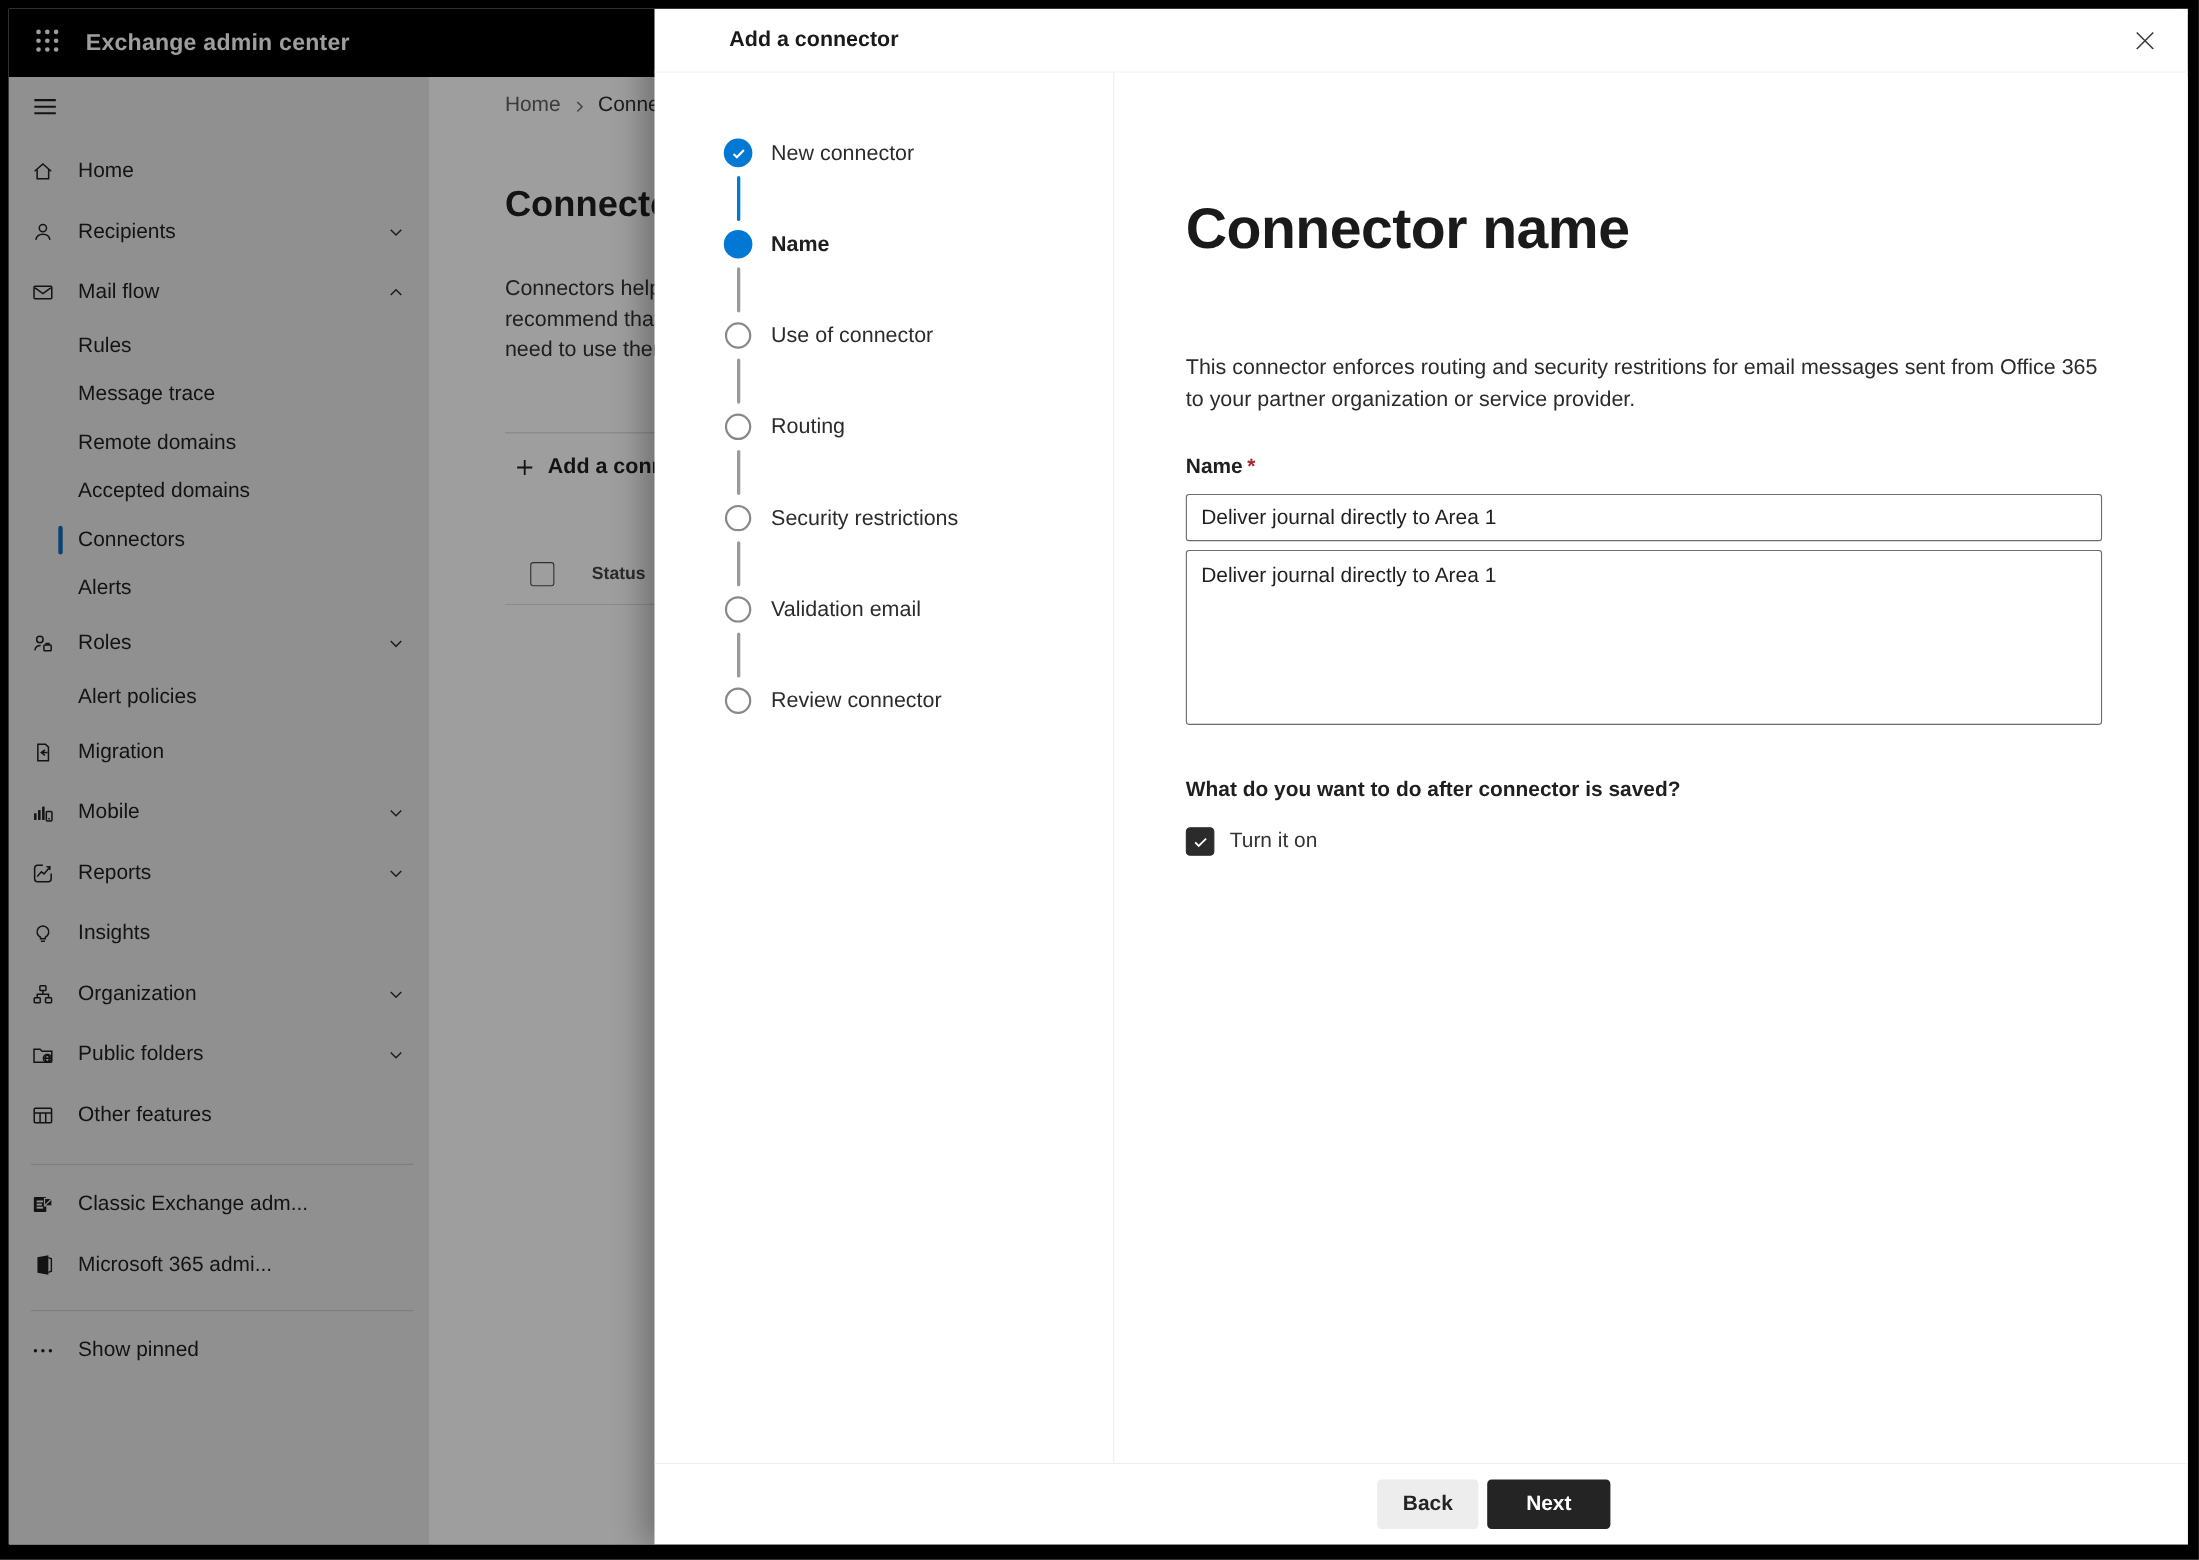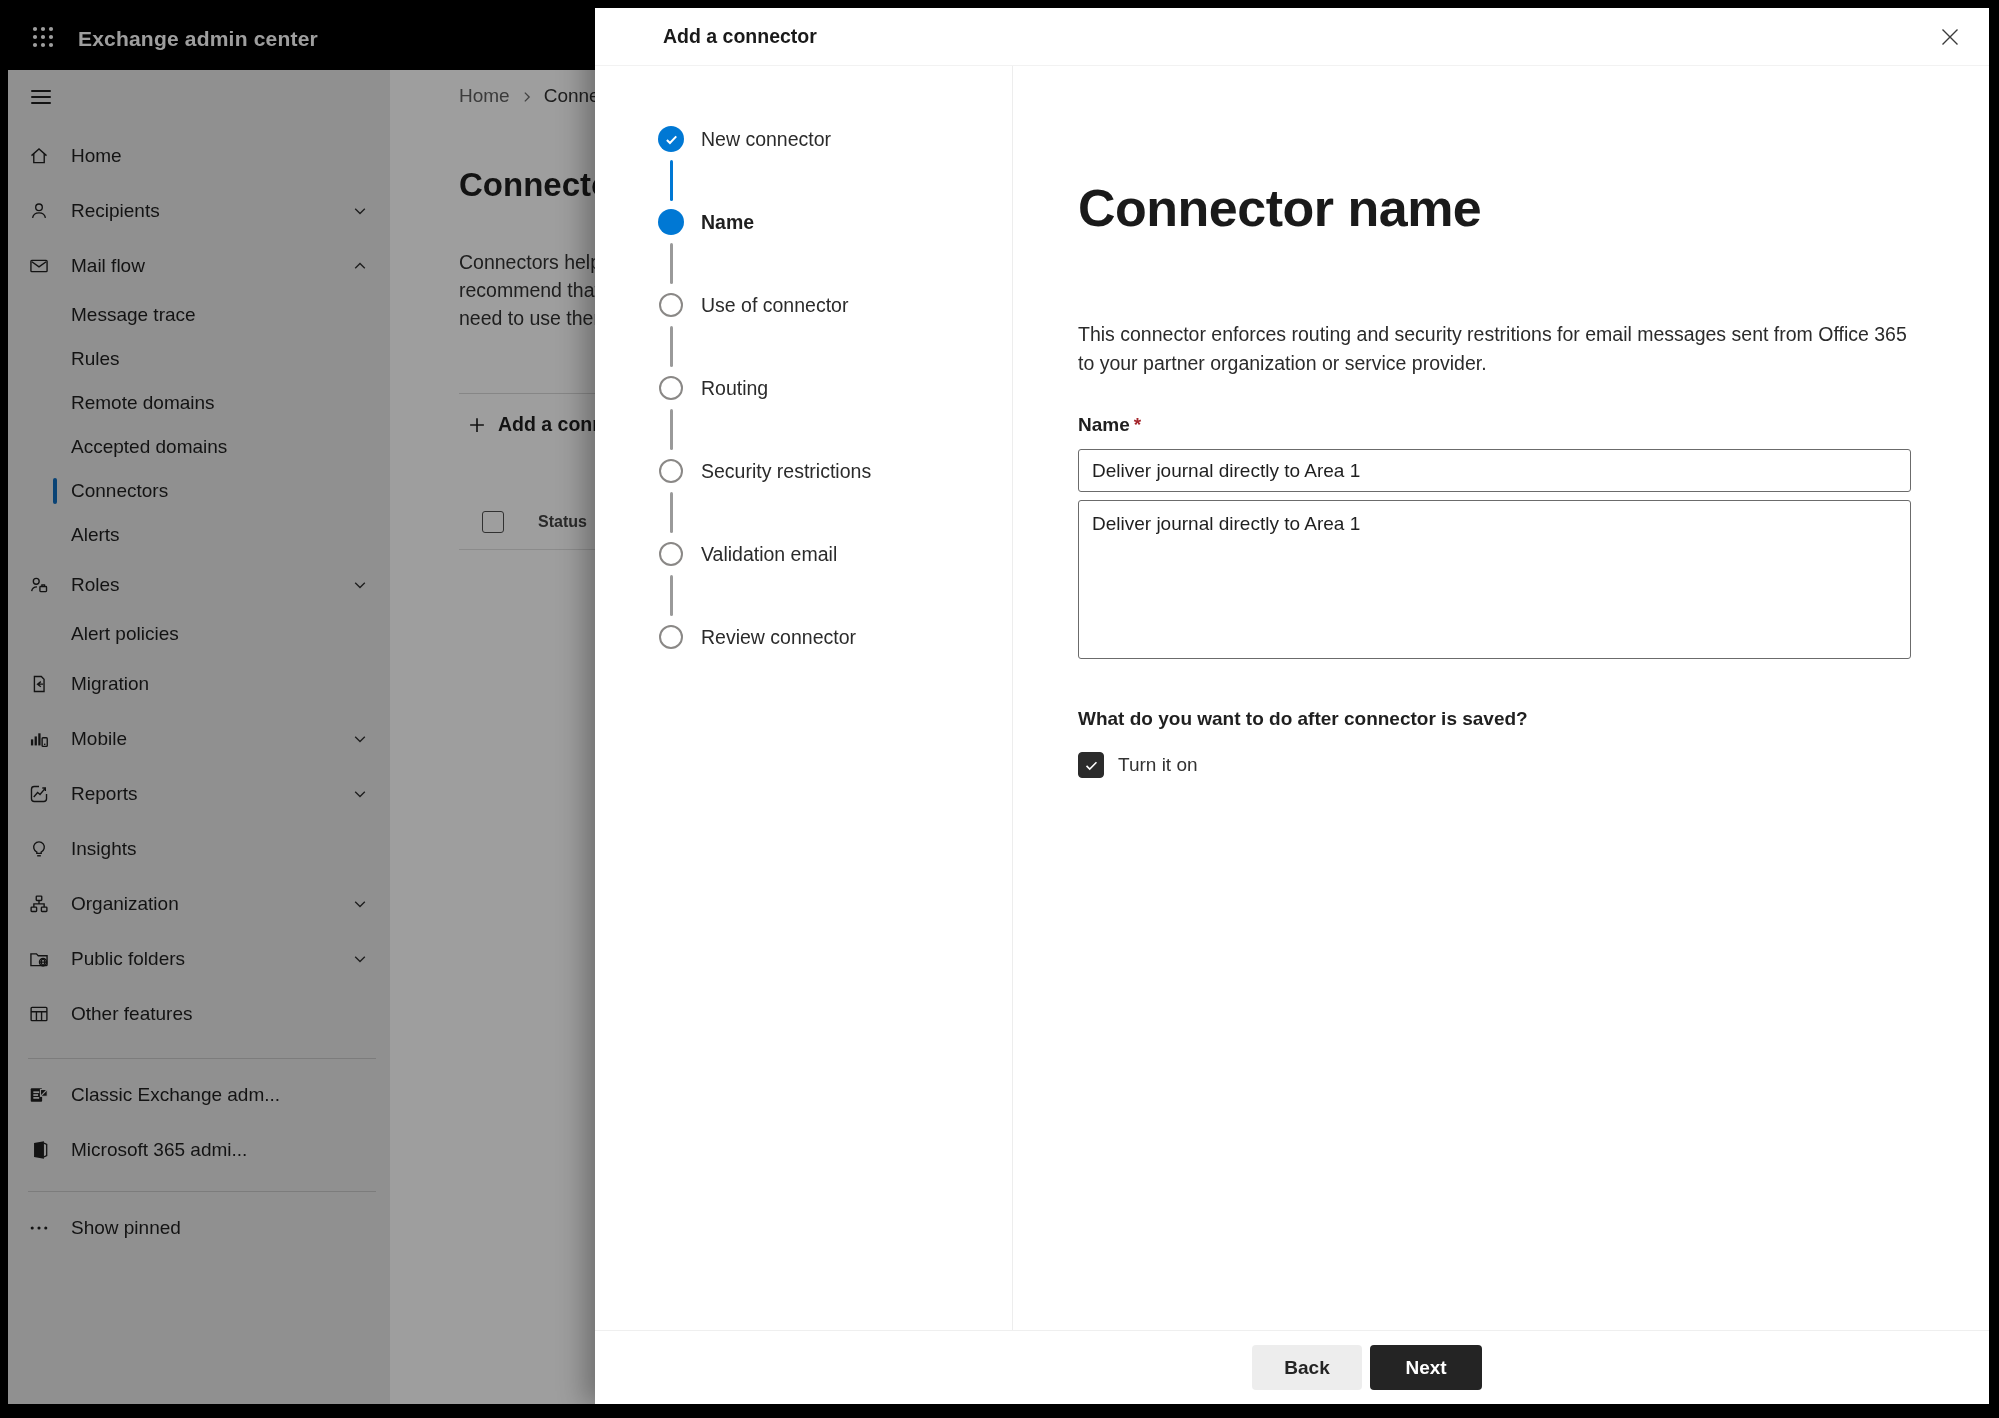--- a/index.html
+++ b/index.html
@@ -81,21 +81,21 @@
   .desc-textarea { margin-top:8px; width:100%; height:159px; border:1px solid #6b6b6b; border-radius:3px; padding:12px 13px; font-size:19px; color:#1f1f1f; font-family:"Liberation Sans","DejaVu Sans",sans-serif; resize:none; overflow:hidden; display:block; }
   .after-save-q { margin-top:49px; font-size:19px; font-weight:700; color:#1f1f1f; }
   .turnon-row { margin-top:22px; display:flex; align-items:center; }
   .turnon-checkbox { width:26px; height:26px; background:#2b2b2b; border:1px solid #2b2b2b; border-radius:4px; display:flex; align-items:center; justify-content:center; cursor:pointer; }
   .turnon-checkbox svg { width:17px; height:17px; display:block; }
   .turnon-label { margin-left:14px; font-size:19px; color:#333; }
 
   
   .dialog-footer { flex:0 0 74px; border-top:1px solid #efefef; display:flex; align-items:center; }
   .btn { height:45px; border:none; border-radius:4px; font-size:19px; font-weight:600; font-family:"Liberation Sans","DejaVu Sans",sans-serif; display:flex; align-items:center; justify-content:center; cursor:pointer; }
-  .btn-back { margin-left:657px; width:110px; background:#ededed; color:#242424; }
+  .btn-back { margin-left:657px; width:92px; background:#ededed; color:#242424; }
   .btn-next { margin-left:8px; width:112px; background:#242424; color:#fff; }
 </style>
 </head>
 <body>
 
 <div class="screen">
 
   <div class="topbar">
     <div class="waffle-btn">
       <span>
@@ -157,24 +157,24 @@
             </svg>
           </span>
           <span class="nav-label">Mail flow</span>
           <span class="chev">
             <svg viewBox="0 0 16 16" fill="none" stroke="currentColor" stroke-width="1.4">
               <path d="M3.2 10.2 8 5.4l4.8 4.8"></path>
             </svg>
           </span>
         </div>
         <div class="nav-row sub">
+          <span class="nav-label">Rules</span>
+        </div>
+        <div class="nav-row sub">
           <span class="nav-label">Message trace</span>
-        </div>
-        <div class="nav-row sub">
-          <span class="nav-label">Rules</span>
         </div>
         <div class="nav-row sub">
           <span class="nav-label">Remote domains</span>
         </div>
         <div class="nav-row sub">
           <span class="nav-label">Accepted domains</span>
         </div>
         <div class="nav-row sub selected">
           <span class="sel-bar"></span>
           <span class="nav-label">Connectors</span>

